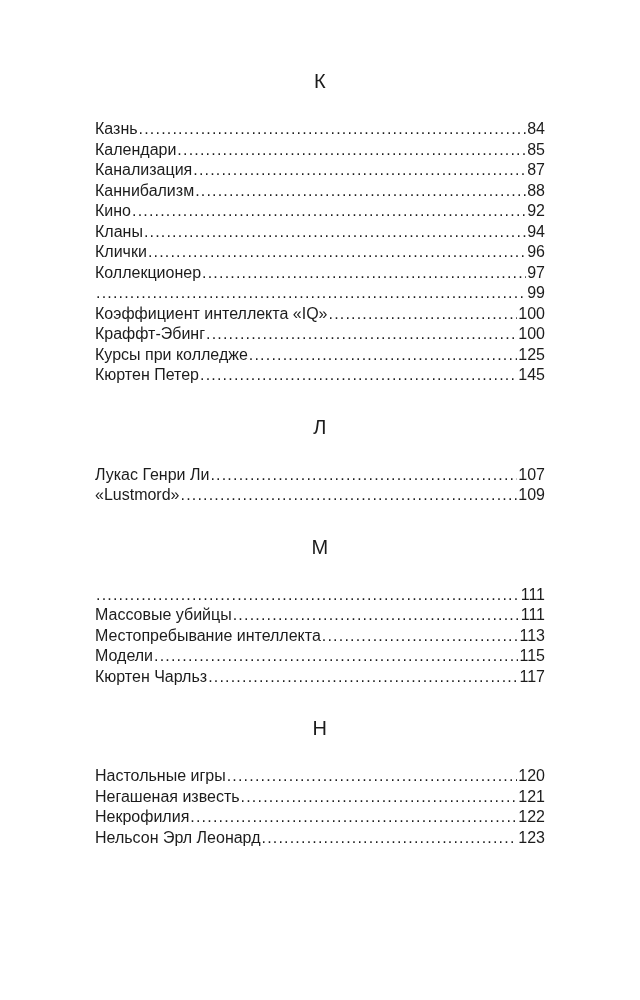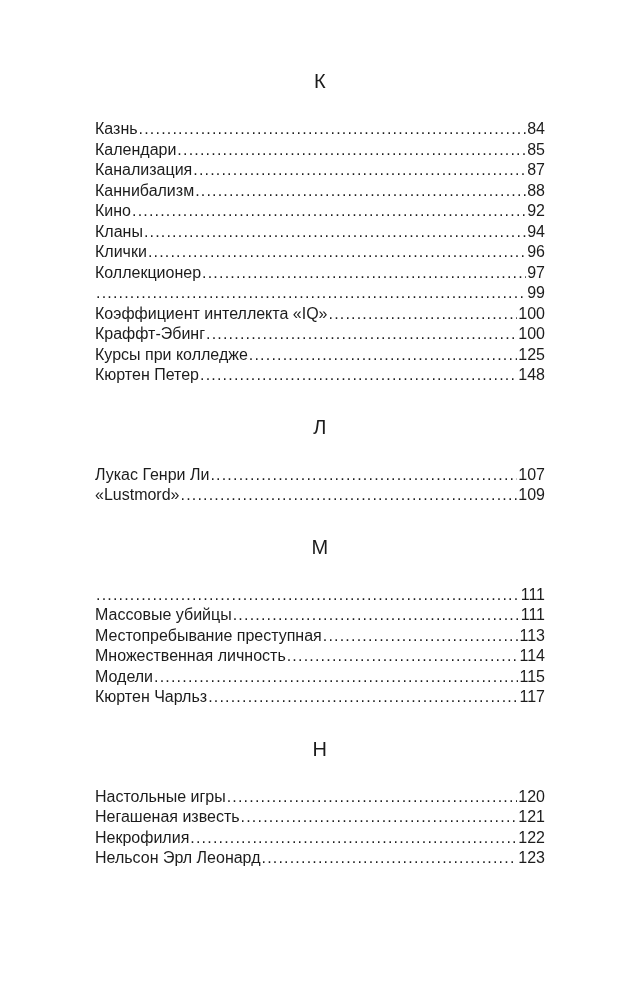--- a/index.html
+++ b/index.html
@@ -125,21 +125,21 @@
           <span class="entry-page">100</span>
         </div>
         <div class="toc-row">
           <span class="entry-title">Курсы при колледже</span>
           <span class="dot-leader"></span>
           <span class="entry-page">125</span>
         </div>
         <div class="toc-row">
           <span class="entry-title">Кюртен Петер</span>
           <span class="dot-leader"></span>
-          <span class="entry-page">148</span>
+          <span class="entry-page">145</span>
         </div>
       </section>
       <section class="toc-section">
         <h2 class="section-letter">Л</h2>
         <div class="toc-row">
           <span class="entry-title">Лукас Генри Ли</span>
           <span class="dot-leader"></span>
           <span class="entry-page">107</span>
         </div>
         <div class="toc-row">
@@ -153,28 +153,23 @@
         <div class="toc-row">
           <span class="dot-leader"></span>
           <span class="entry-page">111</span>
         </div>
         <div class="toc-row">
           <span class="entry-title">Массовые убийцы</span>
           <span class="dot-leader"></span>
           <span class="entry-page">111</span>
         </div>
         <div class="toc-row">
-          <span class="entry-title">Местопребывание преступная</span>
+          <span class="entry-title">Местопребывание интеллекта</span>
           <span class="dot-leader"></span>
           <span class="entry-page">113</span>
-        </div>
-        <div class="toc-row">
-          <span class="entry-title">Множественная личность</span>
-          <span class="dot-leader"></span>
-          <span class="entry-page">114</span>
         </div>
         <div class="toc-row">
           <span class="entry-title">Модели</span>
           <span class="dot-leader"></span>
           <span class="entry-page">115</span>
         </div>
         <div class="toc-row">
           <span class="entry-title">Кюртен Чарльз</span>
           <span class="dot-leader"></span>
           <span class="entry-page">117</span>

